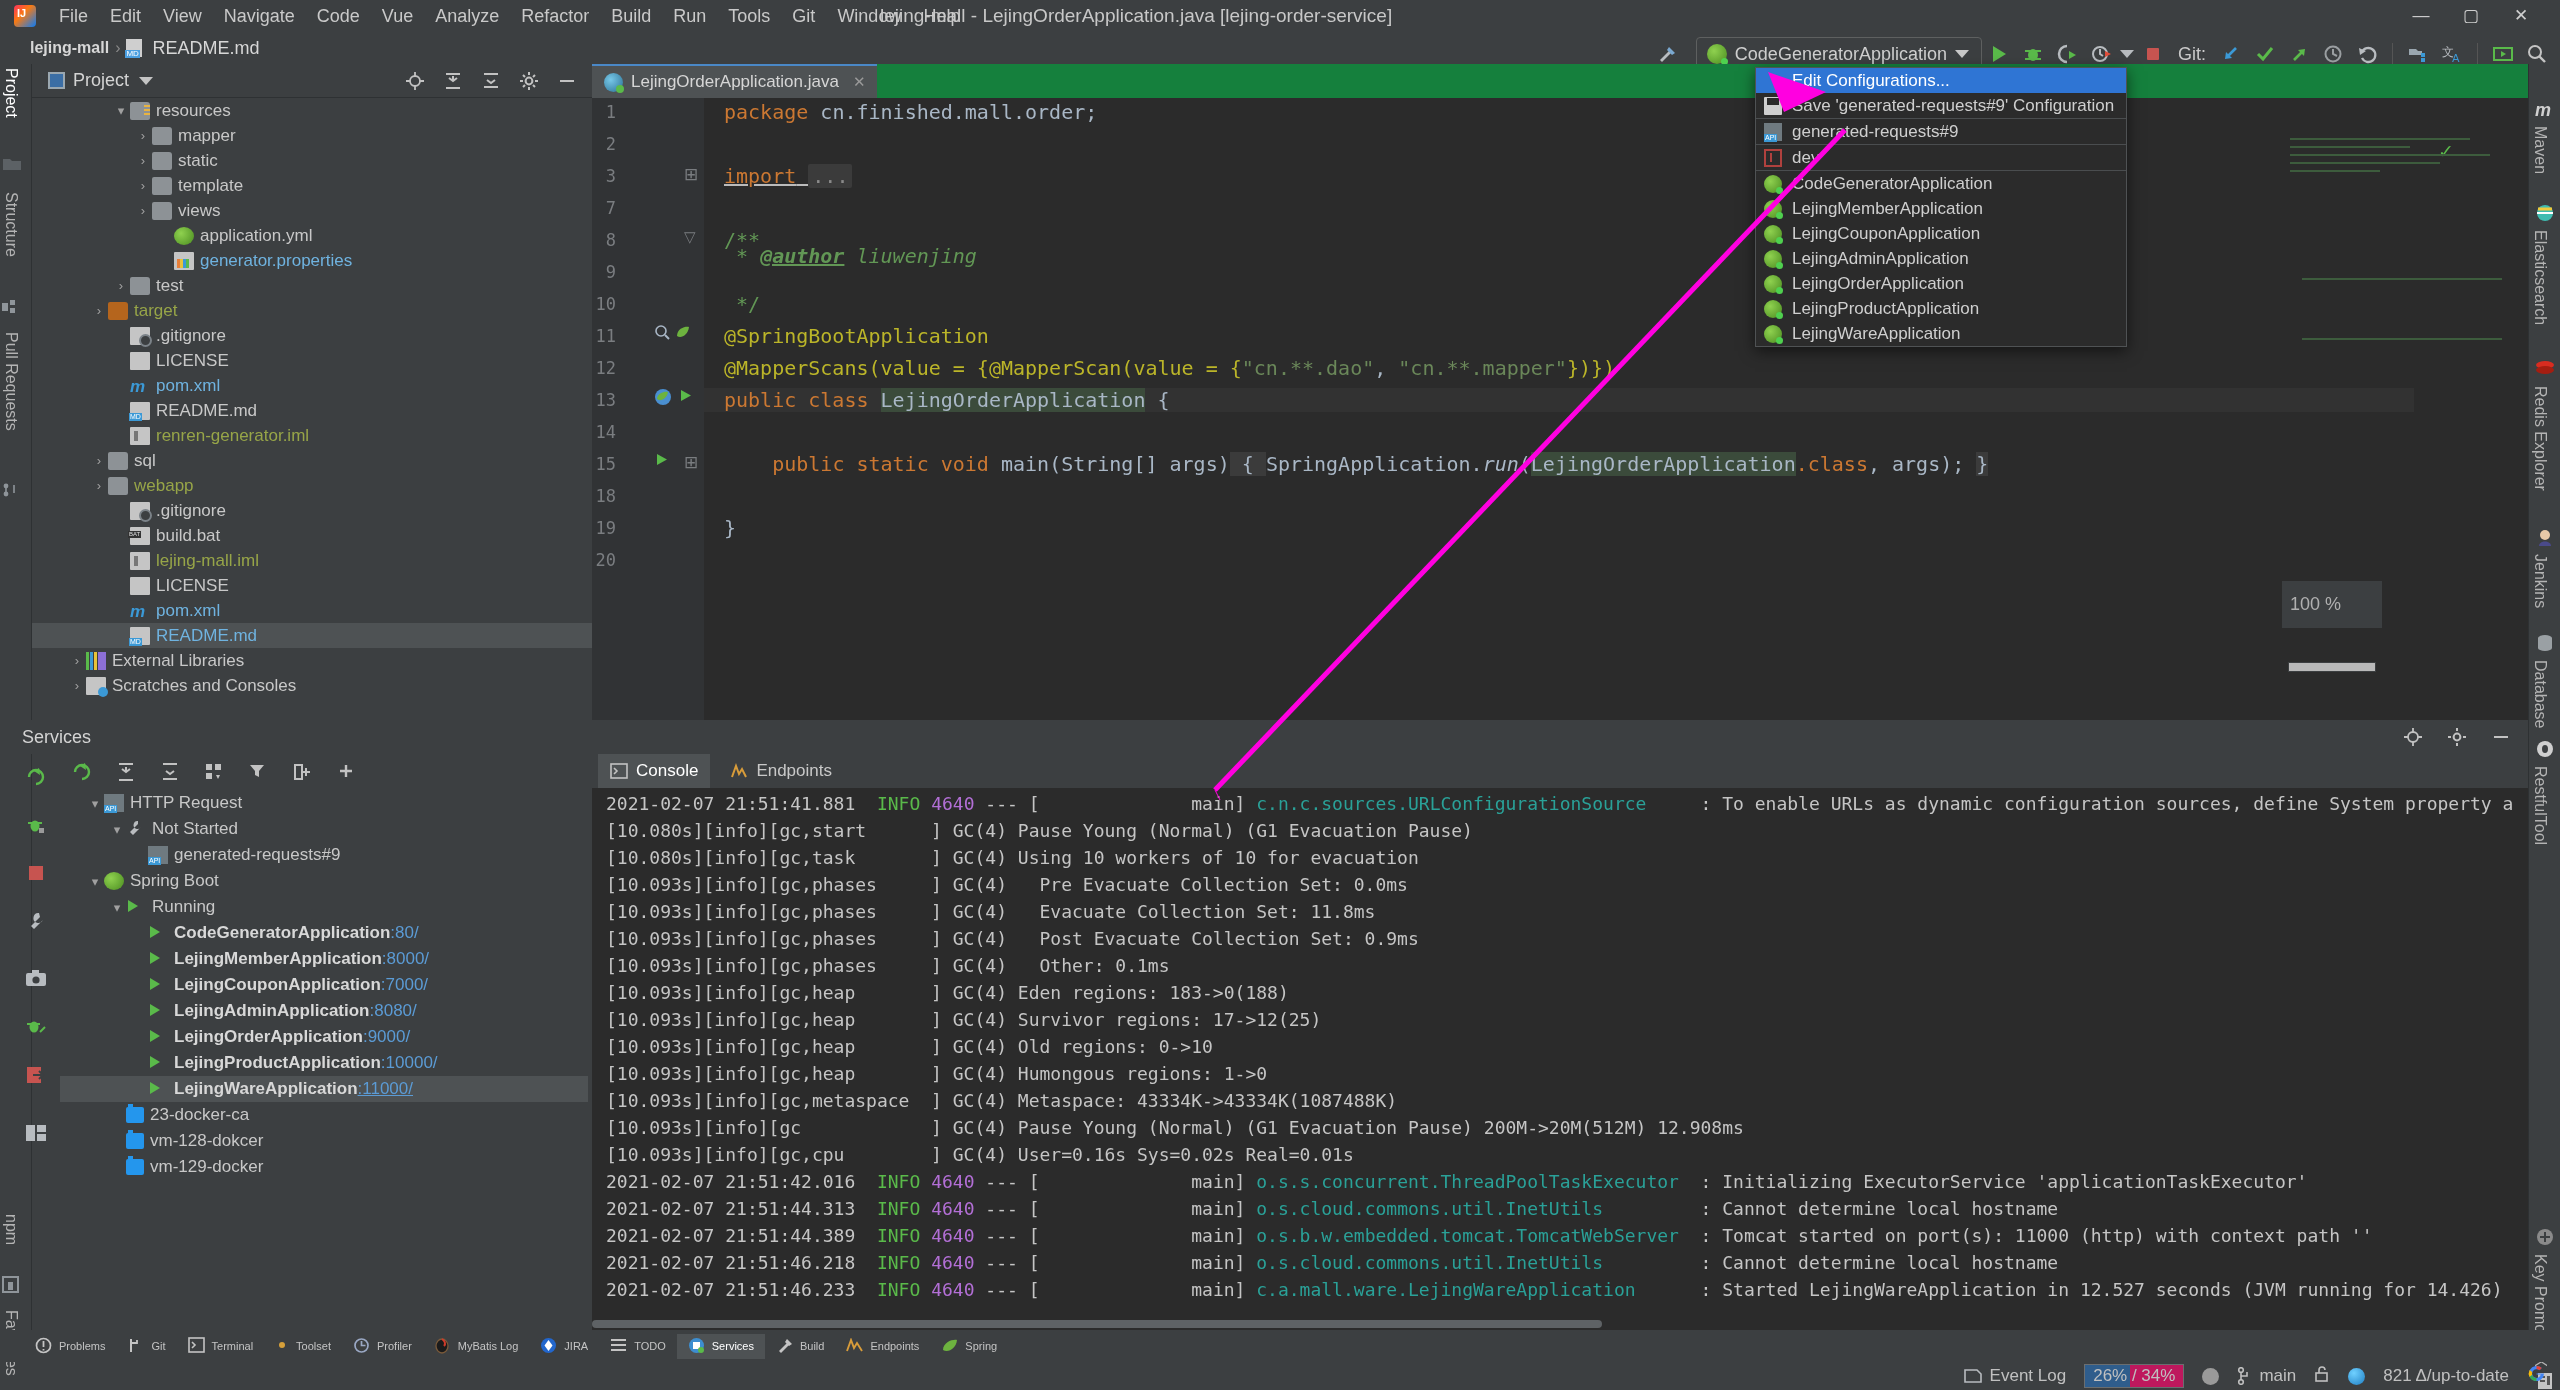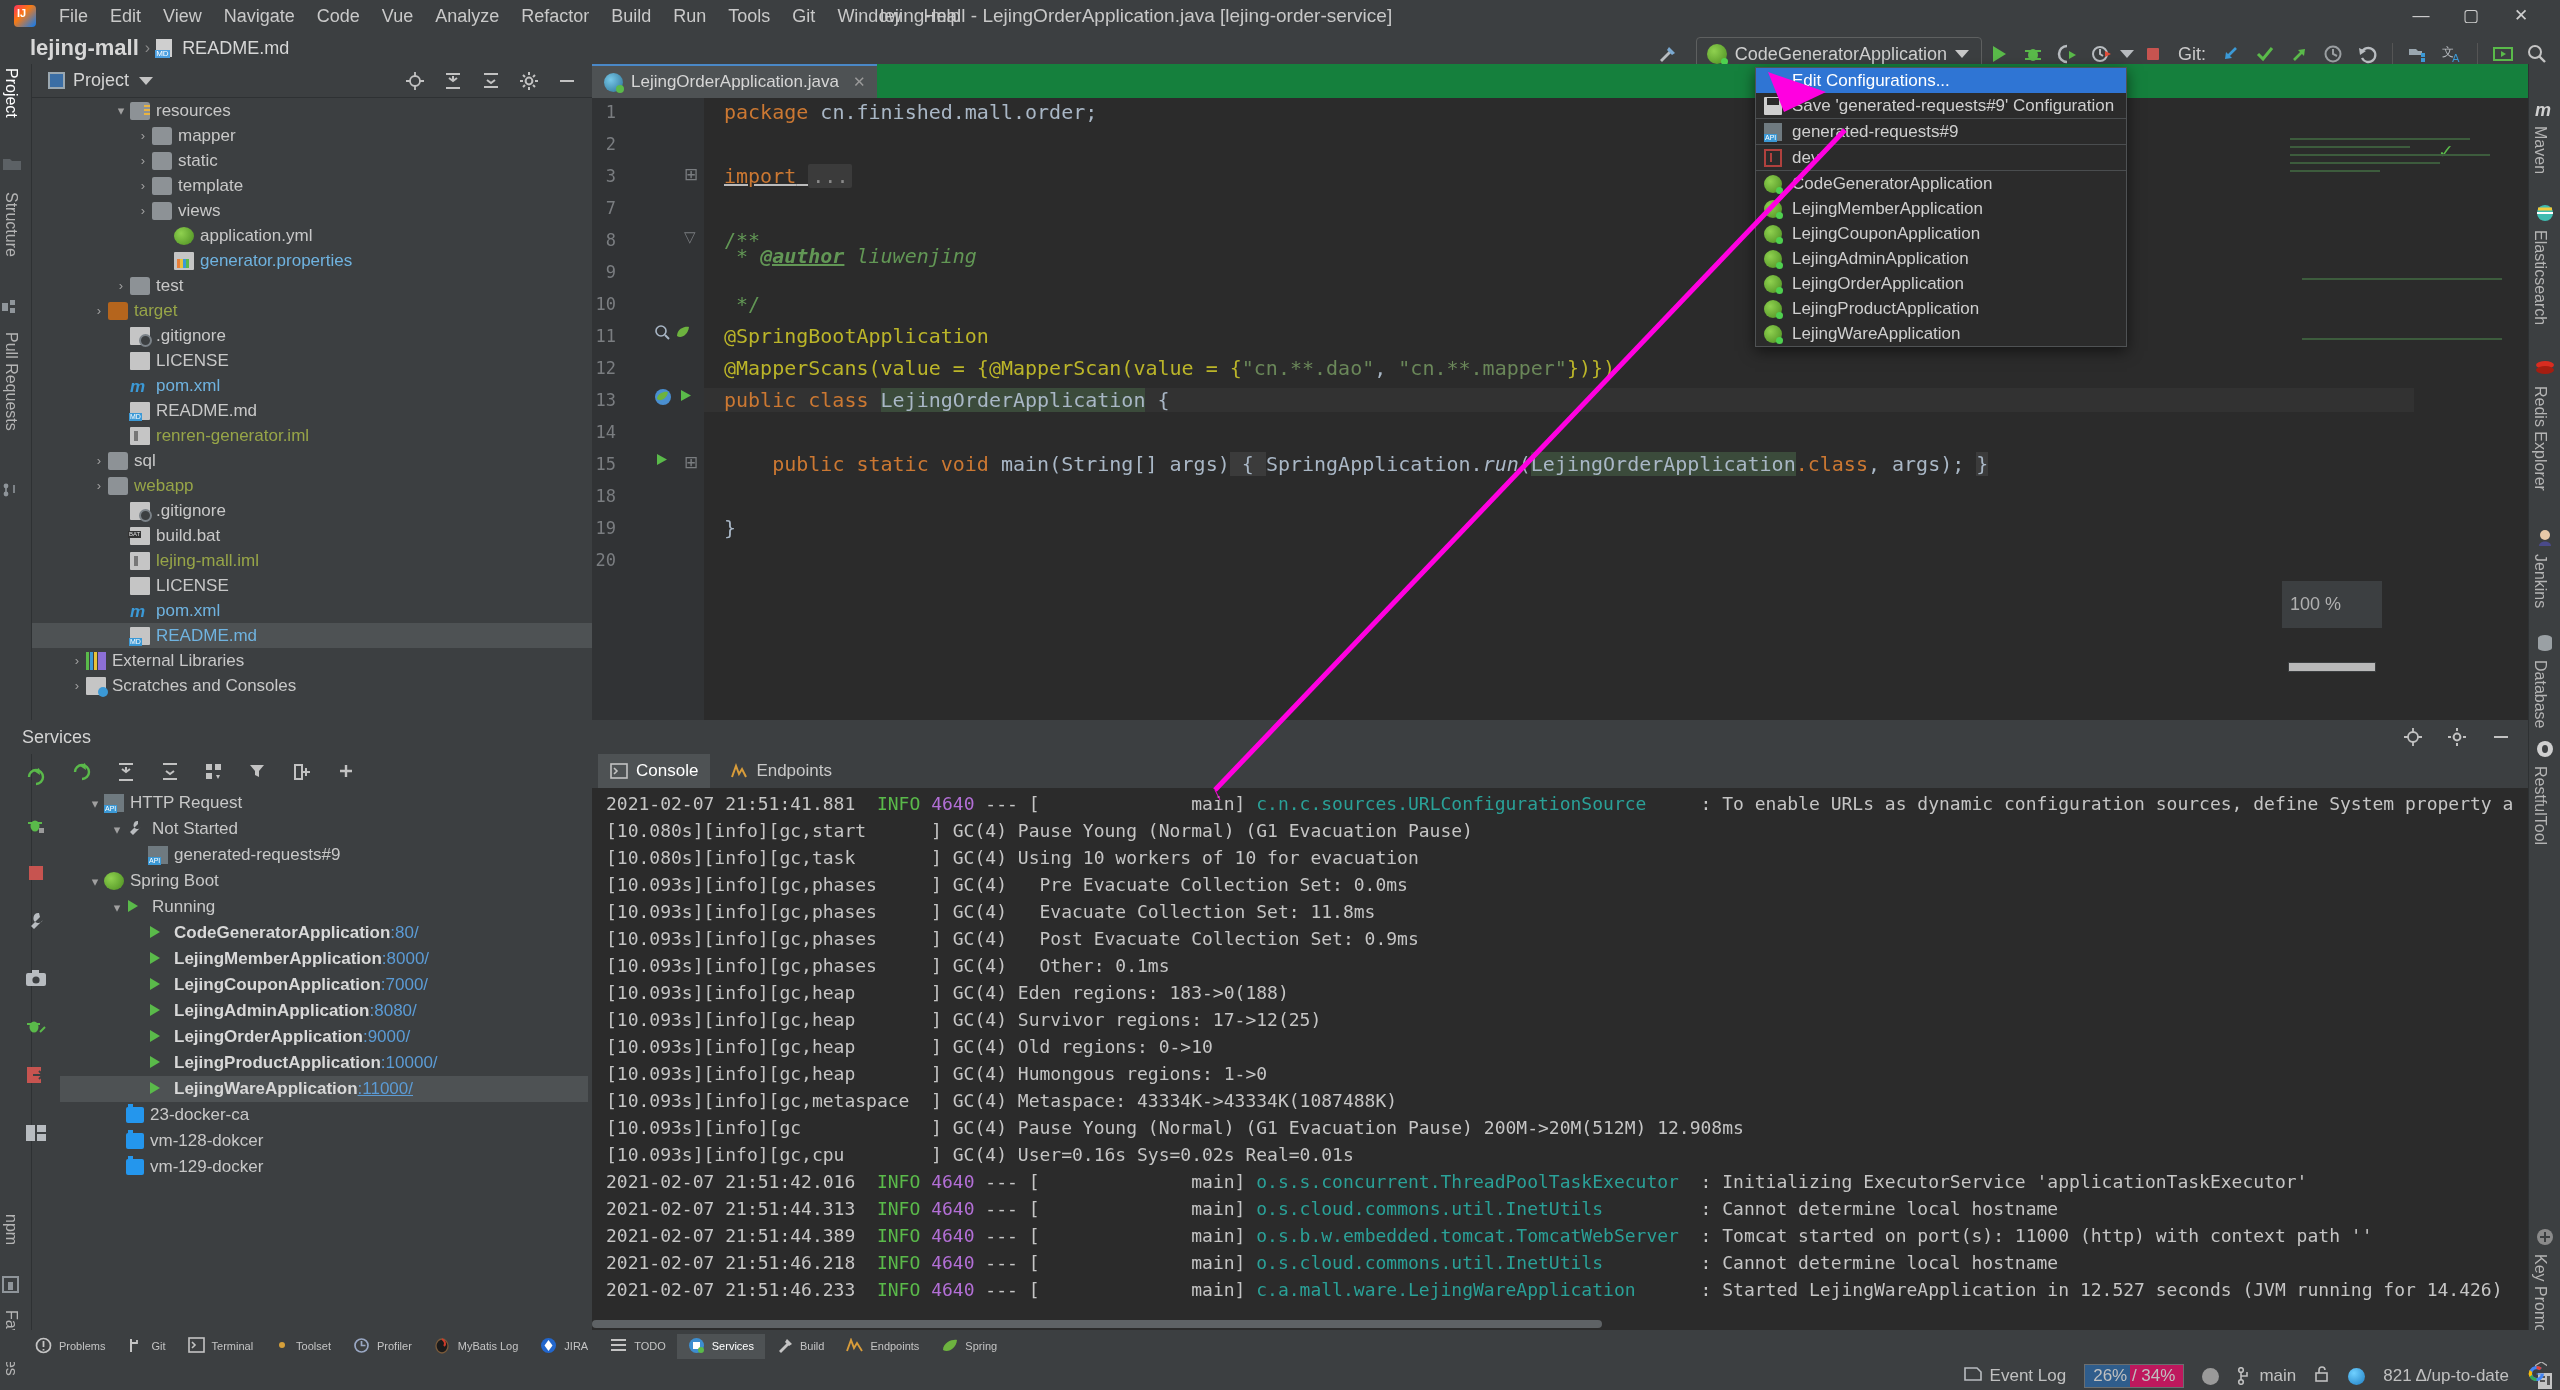--- a/index.html
+++ b/index.html
@@ -30,21 +30,21 @@
     background: linear-gradient(135deg,#fe315d 0%,#f97a12 40%,#087cfa 100%);
     position: relative; }
   .ij-logo::after { content:"IJ"; position:absolute; left:3px; top:2px; font-size:11px; color:#fff; font-weight:bold;}
   .menu-item { font-size: 18px; color: #c9c9c9; padding: 4px 11px; cursor: pointer; white-space: nowrap;}
 
   
   .breadcrumb-row {
     position: absolute; left: 0; top: 32px; width: 2560px; height: 32px;
     background: #3c3f41; display: flex; align-items: center; padding-left: 30px; gap: 6px;
   }
-  .bc-proj { font-size: 22px; color: #d7d7d7; font-weight: bold; }
+  .bc-proj { font-size: 16px; color: #d7d7d7; font-weight: bold; }
   .bc-sep { color: #888; font-size: 16px; }
   .bc-file { font-size: 18px; color: #d7d7d7; }
   .md-icon { display:inline-block; width:16px; height:18px; background:#cfcfcf; position:relative; vertical-align:-3px; margin-right:4px;}
   .md-icon::after{content:"MD"; position:absolute; left:-1px; bottom:-1px; font-size:8px; background:#4b9fe0; color:#fff; padding:0 1px; line-height:8px;}
 
   
   .run-toolbar { position: absolute; right: 0px; top: 36px; height: 36px; display: flex; align-items: center; gap: 0px; }
   .cfg-box {
     display: flex; align-items: center; gap: 8px;
     height: 34px; padding: 0 12px 0 10px; min-width: 270px;
@@ -175,21 +175,21 @@
   .bottombar { position:absolute; left:0; top:1330px; width:2560px; height:32px; background:#3c3f41; display:flex; align-items:center; padding-left:24px; gap:0;}
   .bb { display:flex; align-items:center; gap:7px; font-size:11px; color:#c4c4c4; padding:3px 11px; cursor:pointer;}
   .bb.active{background:#4e5254;color:#fff;}
   .statusbar { position:absolute; left:0; top:1362px; width:2560px; height:28px; background:#3c3f41; display:flex; align-items:center; padding-left:18px; font-size:17px; color:#c0c0c0;}
   .sb-right{ position:absolute; right:0; top:1362px; height:28px; display:flex; align-items:center; gap:18px; padding-right:14px; font-size:17px; color:#c0c0c0;}
   .mem { border:1px solid #6a6e70; background:#be185d; padding:1px 8px; position:relative; }
   .mem .fillbar{position:absolute;left:0;top:0;bottom:0;width:46%;background:#2f5d8c;}
   .mem span{position:relative;}
   .gcircle{width:17px;height:17px;border-radius:50%;background:#9a9a9a;}
   .bluecircle{width:17px;height:17px;border-radius:50%;background:radial-gradient(circle at 35% 30%,#6fd0ff,#1f7fc4);}
-  .evlog{display:flex;align-items:flex-start;gap:8px;}
+  .evlog{display:flex;align-items:center;gap:8px;}
 </style>
 </head>
 <body>
 
 <div class="app">
 
   <div class="titlebar">
     <div class="menubar">
       <div class="ij-logo"></div>
       <div class="menu-item">File</div>

